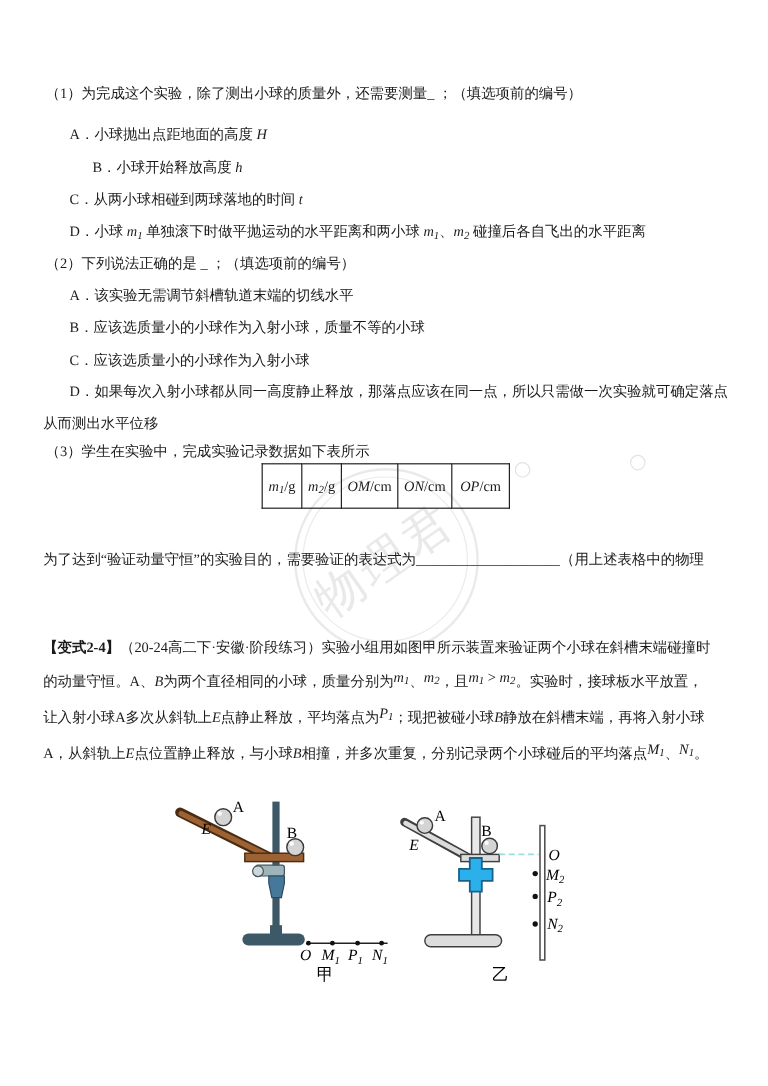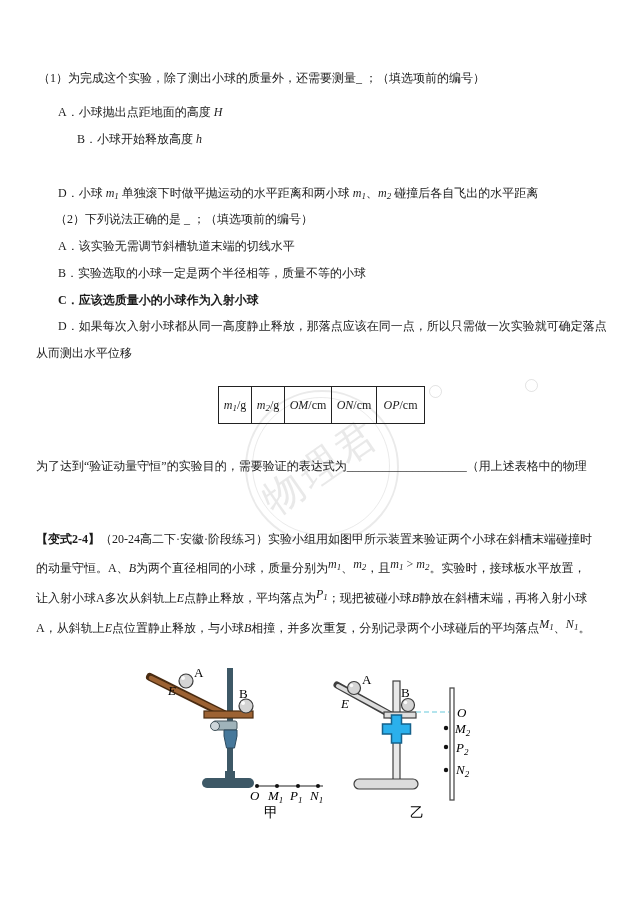--- a/index.html
+++ b/index.html
@@ -50,29 +50,31 @@
     <div class="wm-inner">
       <span class="wm-text">物理君</span>
     </div>
   </div>
   <div class="wm-dot" style="left:429px;top:385px;width:11px;height:11px;"></div>
   <div class="wm-dot" style="left:525px;top:379px;width:11px;height:11px;"></div>
 
   <div class="line" style="left:38px;top:70px;"><span>（1）为完成这个实验，除了测出小球的质量外，还需要测量_ ；（填选项前的编号）</span></div>
   <div class="line" style="left:58px;top:104px;"><span>A．小球抛出点距地面的高度 </span><span class="v">H</span></div>
   <div class="line" style="left:58px;top:131px;margin-left:19px;"><span>B．小球开始释放高度 </span><span class="v">h</span></div>
+  <div class="line" style="left:58px;top:158px;"><span>C．从两小球相碰到两球落地的时间 </span><span class="v">t</span></div>
   <div class="line" style="left:58px;top:185px;"><span>D．小球 </span><span class="v">m</span><span class="sb">1</span><span> 单独滚下时做平抛运动的水平距离和两小球 </span><span class="v">m</span><span class="sb">1</span><span>、</span><span class="v">m</span><span class="sb">2</span><span> 碰撞后各自飞出的水平距离</span></div>
 
-  <div class="line" style="left:55px;top:211px;"><span>（2）下列说法正确的是 _ ；（填选项前的编号）</span></div>
+  <div class="line" style="left:38px;top:211px;"><span>（2）下列说法正确的是 _ ；（填选项前的编号）</span></div>
   <div class="line" style="left:58px;top:238px;"><span>A．该实验无需调节斜槽轨道末端的切线水平</span></div>
-  <div class="line" style="left:58px;top:265px;"><span>B．实验选取的小球一定是两个半径相等，质量不等的小球</span></div>
-  <div class="line" style="left:58px;top:292px;font-weight:bold;"><span>C．应该选质量小的小球作为入射小球</span></div>
+  <div class="line" style="left:58px;top:265px;"><span>B．应该选质量小的小球作为入射小球，质量不等的小球</span></div>
+  <div class="line" style="left:58px;top:292px;"><span>C．应该选质量小的小球作为入射小球</span></div>
   <div class="line" style="left:58px;top:318px;text-align:right;"><span>D．如果每次入射小球都从同一高度静止释放，那落点应该在同一点，所以只需做一次实验就可确定落点</span></div>
   <div class="line" style="left:36px;top:345px;"><span>从而测出水平位移</span></div>
 
+  <div class="line" style="left:38px;top:368px;"><span>（3）学生在实验中，完成实验记录数据如下表所示</span></div>
 
   <table class="data-table">
     <colgroup>
       <col style="width:33px">
         <col style="width:33px">
         <col style="width:47px">
         <col style="width:45px">
         <col style="width:48px">
     </colgroup>
     <tbody>

